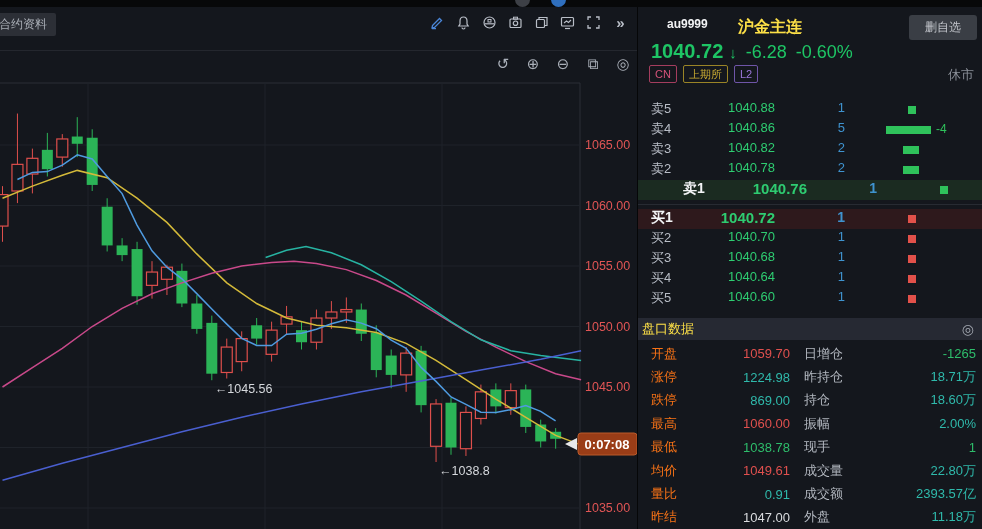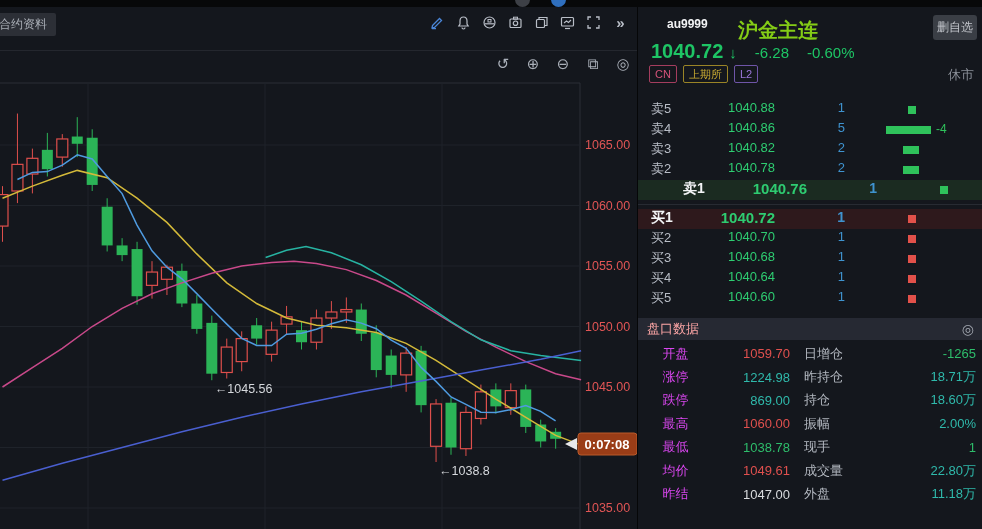--- a/index.html
+++ b/index.html
@@ -25,27 +25,27 @@
   #chart-tools .tools-inner { position:absolute; right:5px; top:2px; display:flex; gap:12px; }
   #chart-tools .tico { color:#aab0b9; font-size:15px; width:18px; text-align:center;
     font-family:"DejaVu Sans",sans-serif; cursor:default; }
 
   #chart-svg { left:0; top:51px; z-index:1; }
 
   
   #right-panel { left:637px; top:7px; width:345px; height:522px; background:#14171d; border-left:1px solid #060708; }
   #quote-header { position:absolute; left:0; top:5px; width:345px; height:30px; }
   #symbol { position:absolute; left:29px; top:5px; color:#f2f3f5; font-size:12px; font-weight:bold; }
-  #sec-name { position:absolute; left:100px; top:5px; color:#84cc16; font-size:20px; font-weight:bold; }
+  #sec-name { position:absolute; left:100px; top:5px; color:#fde047; font-size:16px; font-weight:bold; }
   #remove-btn { position:absolute; right:6px; top:3px; background:#3a3e45; color:#c2c5cb; font-size:12px;
-     padding:4px 4px; border-radius:3px; }
+     padding:4px 16px; border-radius:3px; }
   #price-row { position:absolute; left:13px; top:33px; width:330px; height:22px; display:flex; align-items:baseline; }
   #last-price { color:#1ec565; font-size:20px; font-weight:bold; }
   #dir-arrow { color:#1ec565; font-size:15px; font-weight:bold; margin-left:6px; }
-  #chg, #chg-pct { color:#1ec565; font-size:15px; margin-left:18px; }
+  #chg, #chg-pct { color:#1ec565; font-size:18px; margin-left:9px; }
   #tag-row { position:absolute; left:11px; top:58px; display:flex; gap:6px; align-items:center; }
   .tag { font-size:11px; padding:1px 5px; border-radius:2px; border:1px solid; line-height:14px; }
   .tag-cn { color:#d4537a; border-color:#a43d5e; }
   .tag-exch { color:#c9ab32; border-color:#9a8426; }
   .tag-l2 { color:#9b77d9; border-color:#6f55a8; }
   #mkt-status { position:absolute; right:8px; top:59px; color:#8a8f98; font-size:13px; }
 
   
   #order-book { position:absolute; left:0; top:93px; width:345px; }
   .ob-row { position:relative; height:20px; display:flex; align-items:flex-start; font-size:13px; }
@@ -61,25 +61,25 @@
   .ob-bar { position:absolute; top:50%; margin-top:-4px; height:8px; }
   .ob-bar.ask { background:#2fc25b; }
   .ob-bar.bid { background:#e2514a; }
   .ob-delta { position:absolute; top:2px; font-size:12px; color:#2fc25b; }
   #ob-sep { height:9px; position:relative; }
   #ob-sep:after { content:""; position:absolute; left:0; right:0; top:4px; border-top:1px solid #272b32; }
 
   
   #pankou-bar { position:absolute; left:0; top:311px; width:345px; height:22px; background:#262933;
      display:flex; align-items:center; }
-  #pankou-title { margin-left:9px; color:#fca5a5; font-size:13px; }
+  #pankou-title { margin-left:4px; color:#fde047; font-size:13px; }
   #pankou-gear { position:absolute; right:9px; color:#a2a7b0; font-size:14px; font-family:"DejaVu Sans",sans-serif; }
   #pankou-grid { position:absolute; left:0; top:335px; width:345px; }
   .pk-row { height:23.4px; display:flex; align-items:center; font-size:13px; }
-  .pk-l1 { width:62px; padding-left:13px; color:#d946ef;text-align:center; }
+  .pk-l1 { width:62px; padding-left:13px; color:#f97316; }
   .pk-v1 { width:90px; text-align:right; }
   .pk-l2 { width:76px; padding-left:14px; color:#b3b8c0; }
   .pk-v2 { flex:1; text-align:right; padding-right:7px; }
   .c-red { color:#e0504e; } .c-green { color:#2ebd6b; } .c-cyan { color:#2fb9ab; } .c-white { color:#d9dbde; }
 </style>
 </head>
 <body>
 
 <div id="app">
 
@@ -396,20 +396,26 @@
           <span class="pk-l2">现手</span>
           <span class="pk-v2 c-green">1</span>
         </div>
         <div class="pk-row">
           <span class="pk-l1">均价</span>
           <span class="pk-v1 c-red">1049.61</span>
           <span class="pk-l2">成交量</span>
           <span class="pk-v2 c-cyan">22.80万</span>
         </div>
         <div class="pk-row">
+          <span class="pk-l1">量比</span>
+          <span class="pk-v1 c-cyan">0.91</span>
+          <span class="pk-l2">成交额</span>
+          <span class="pk-v2 c-cyan">2393.57亿</span>
+        </div>
+        <div class="pk-row">
           <span class="pk-l1">昨结</span>
           <span class="pk-v1 c-white">1047.00</span>
           <span class="pk-l2">外盘</span>
           <span class="pk-v2 c-cyan">11.18万</span>
         </div>
       </div>
   </div>
 </div>
 
 </body></html>

